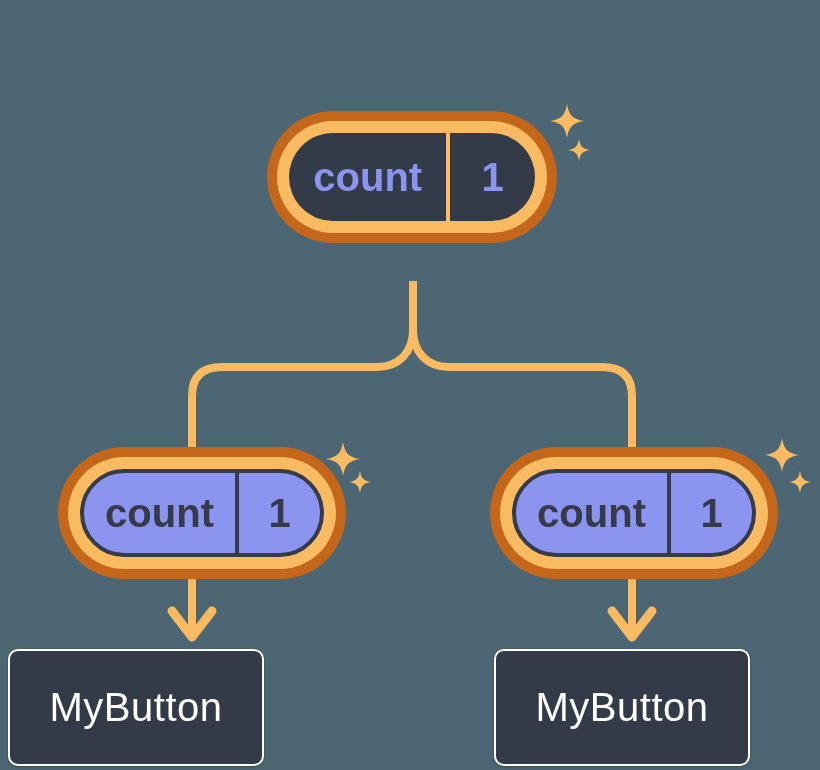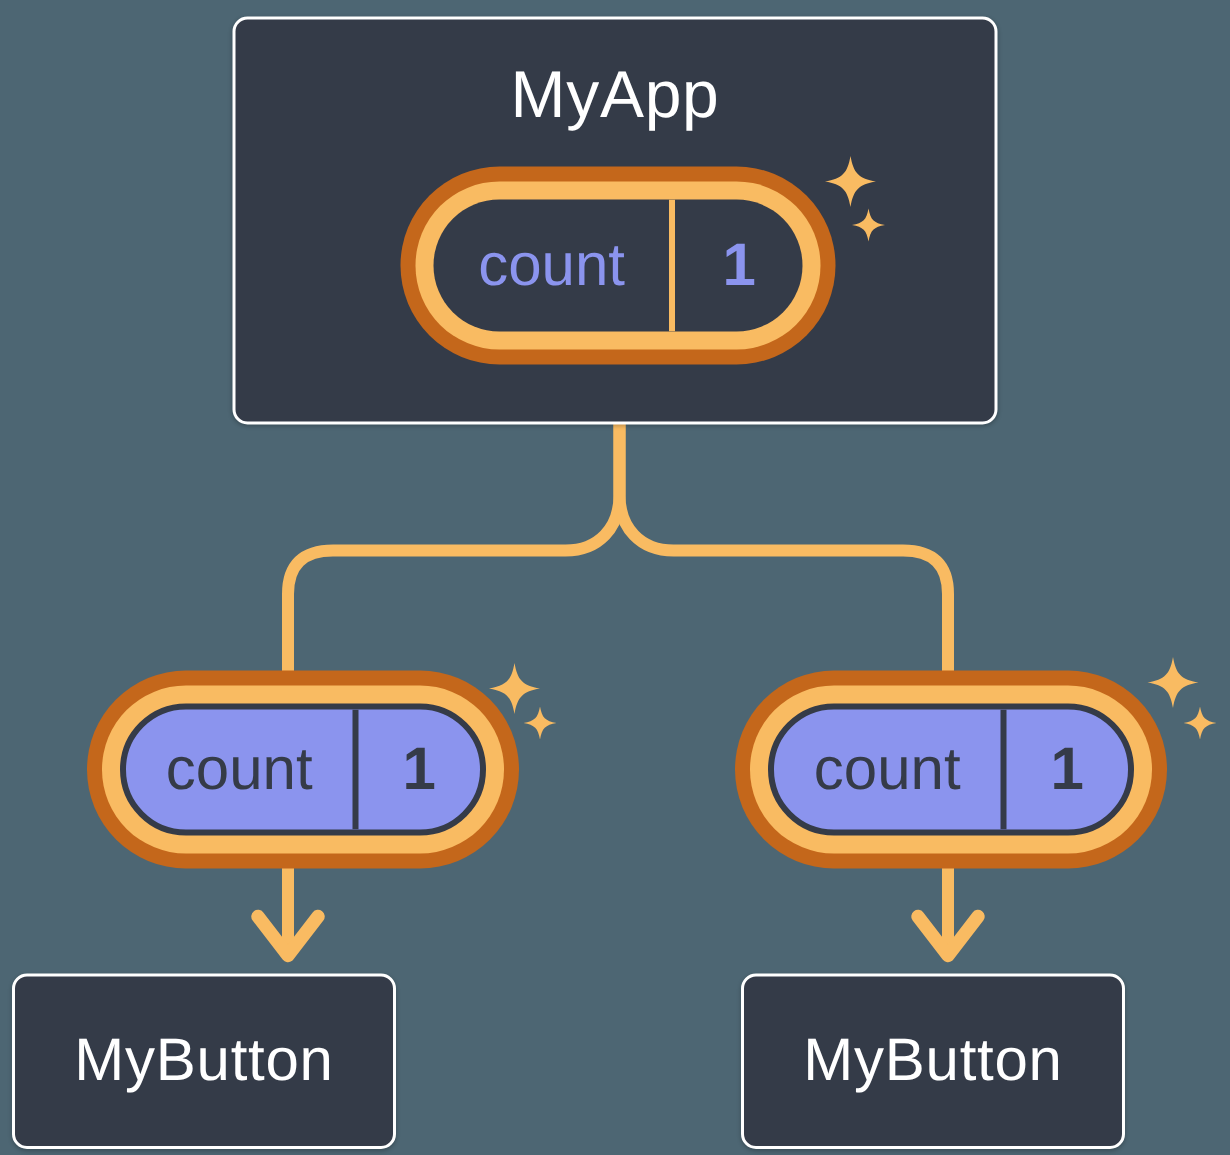--- a/index.html
+++ b/index.html
@@ -58,44 +58,41 @@
     padding:12px;
   }
   .pill-body{
     width:100%;height:100%;
     border-radius:44px;
     display:flex;align-items:stretch;
     overflow:hidden;
   }
   .pill-dark .pill-body{background:var(--node-fill);}
   .pill-purple .pill-body{background:var(--purple);border:4px solid var(--dark-text);}
-  .pill-cell{display:flex;align-items:center;justify-content:center;}
+  .pill-cell{display:flex;align-items:center;justify-content:center;font-weight:bold;}
   .pill-label{flex:0 0 64%;font-size:40px;}
   .pill-value{flex:1;font-size:40px;font-weight:700;}
   .pill-divider{flex:0 0 4px;}
   .pill-dark .pill-label,.pill-dark .pill-value{color:var(--purple);}
   .pill-dark .pill-divider{background:var(--orange-light);}
   .pill-purple .pill-label,.pill-purple .pill-value{color:var(--dark-text);}
   .pill-purple .pill-divider{background:var(--dark-text);}
 </style>
 </head>
 <body>
 
 <div class="canvas">
 
   <svg class="layer-svg" width="820" height="770" viewBox="0 0 820 770">
     <path class="connector" d="M413 281 L413 330 C413 352 399 367 377 367 L222 367 Q192 367 192 396 L192 633"></path>
     <path class="connector" d="M413 281 L413 330 C413 352 427 367 449 367 L602 367 Q632 367 632 396 L632 633"></path>
     <polyline class="arrowhead" points="172,611 192,637 212,611"></polyline>
     <polyline class="arrowhead" points="612,611 632,637 652,611"></polyline>
   </svg>
 
-  <div class="node node-app">
-    <div class="node-title">MyApp</div>
-  </div>
 
   <div class="pill pill-app pill-dark">
     <div class="pill-ring">
       <div class="pill-body">
         <div class="pill-cell pill-label">count</div>
         <div class="pill-divider"></div>
         <div class="pill-cell pill-value">1</div>
       </div>
     </div>
   </div>

